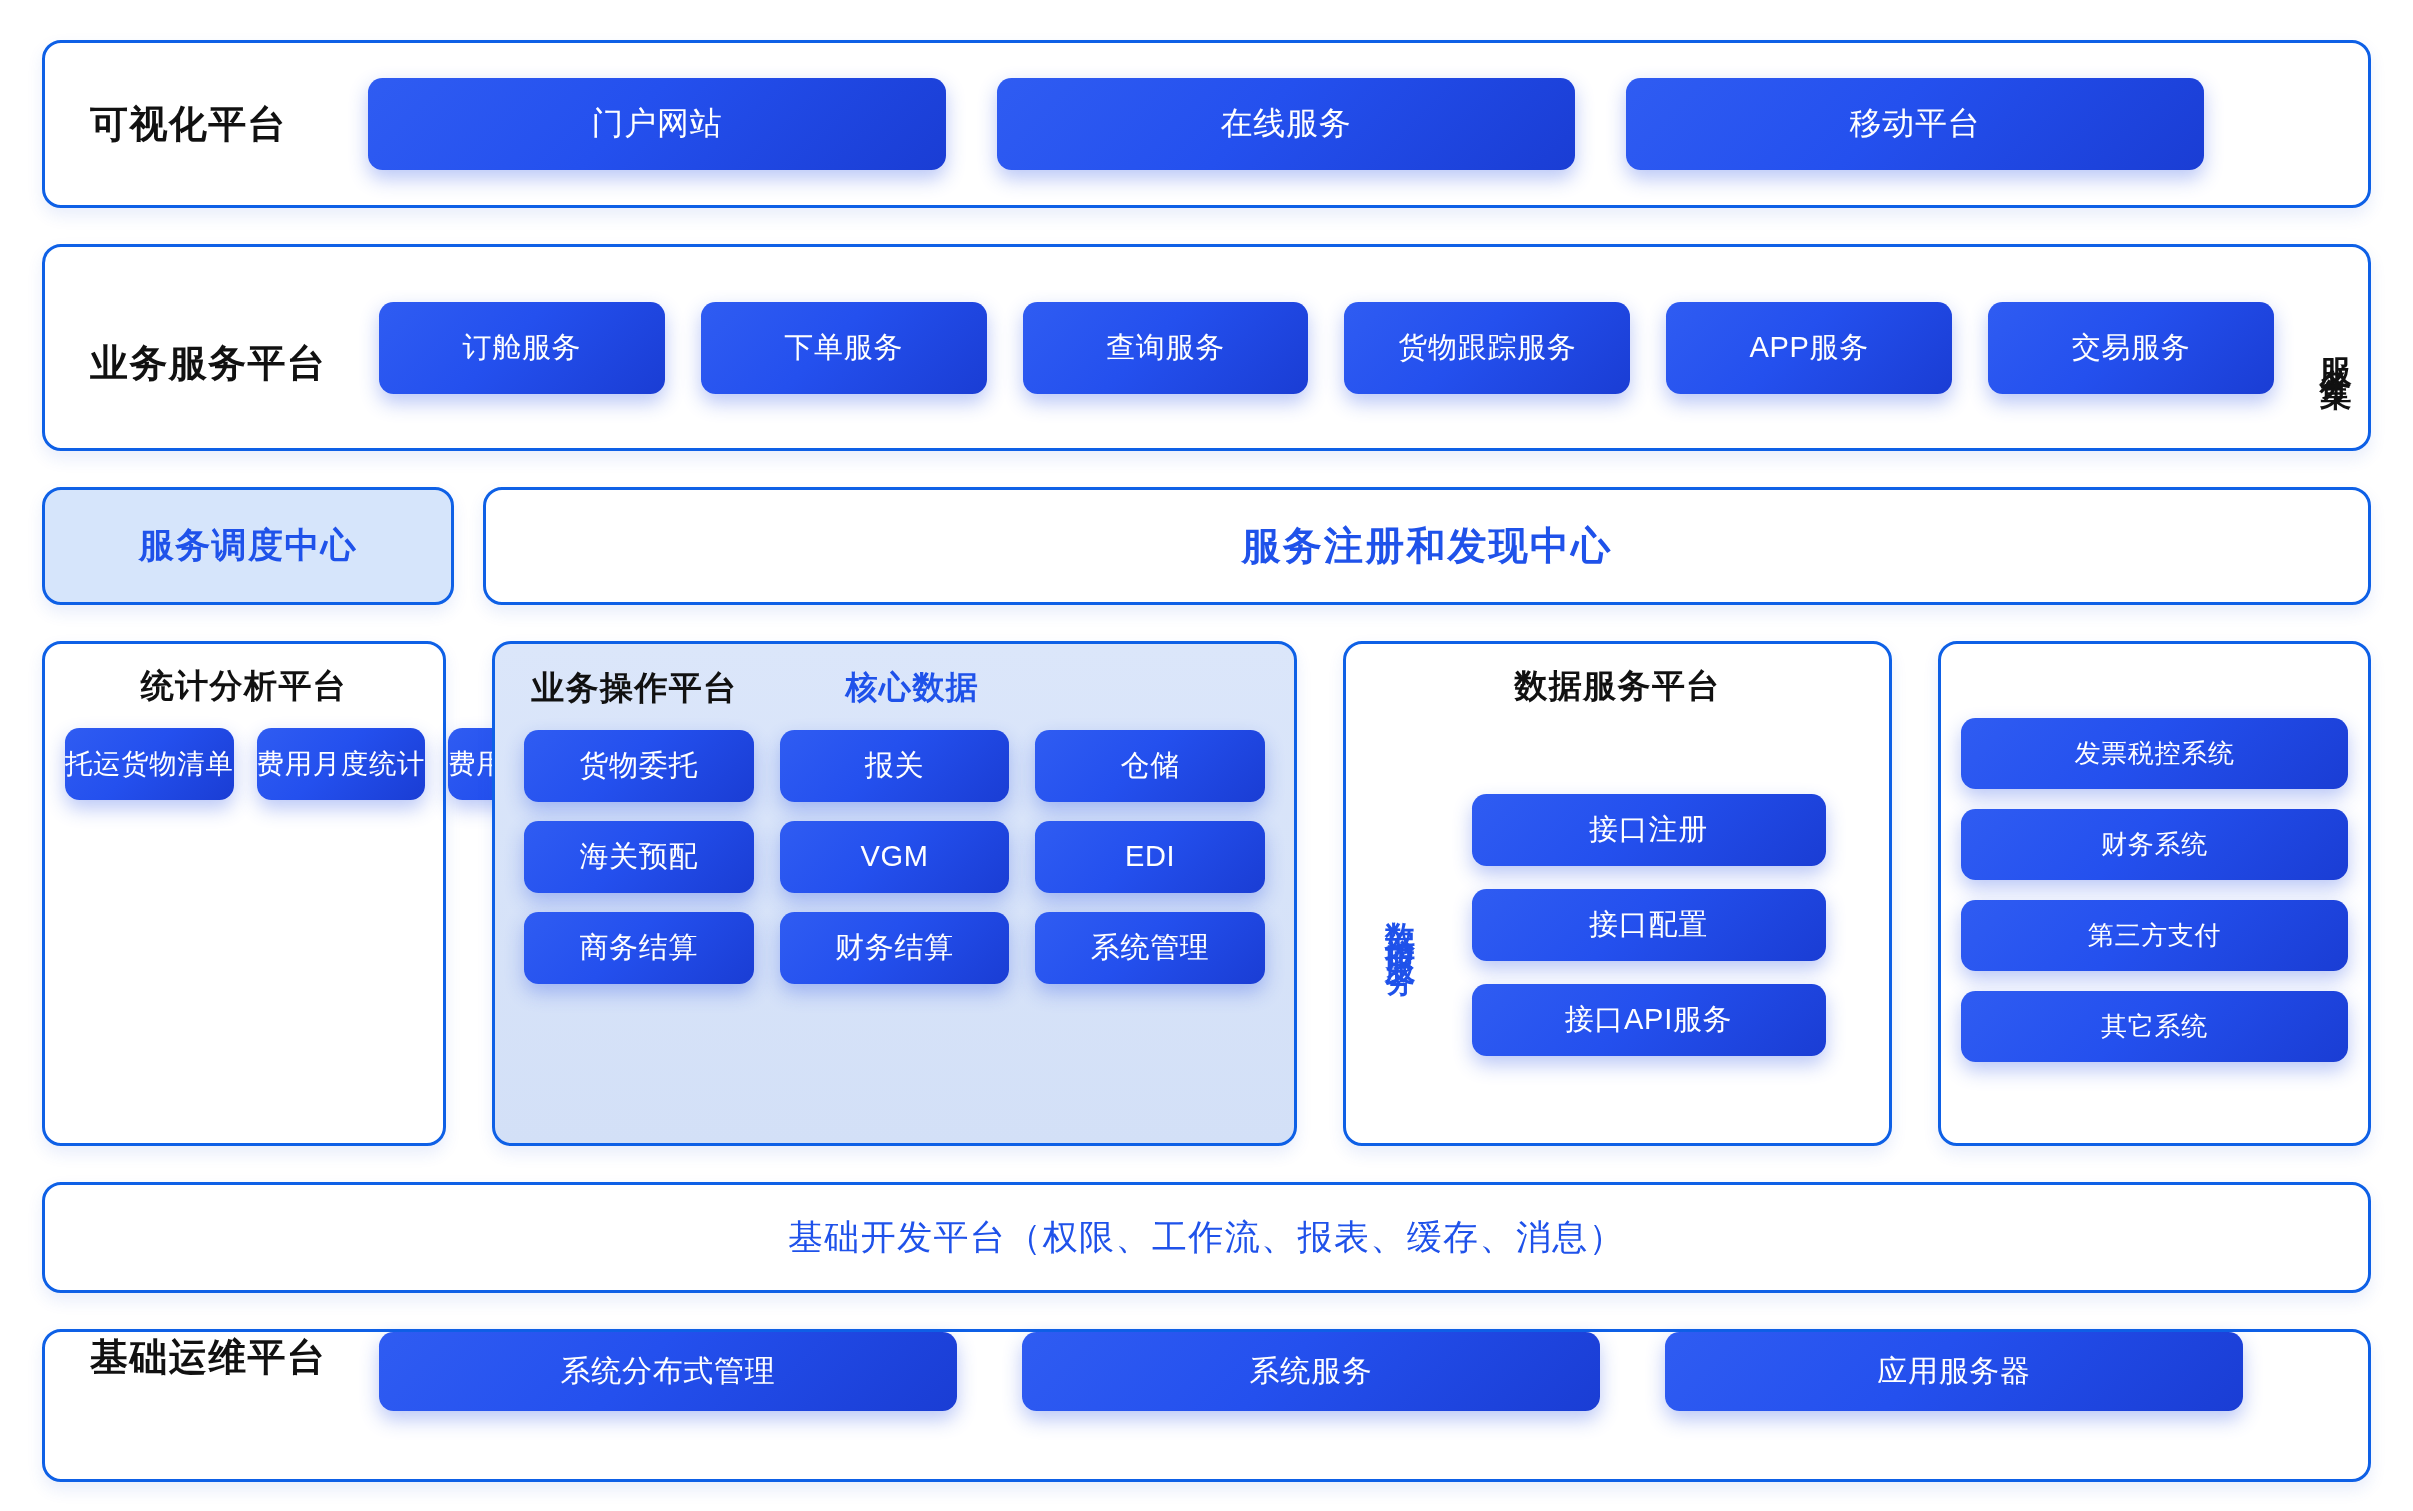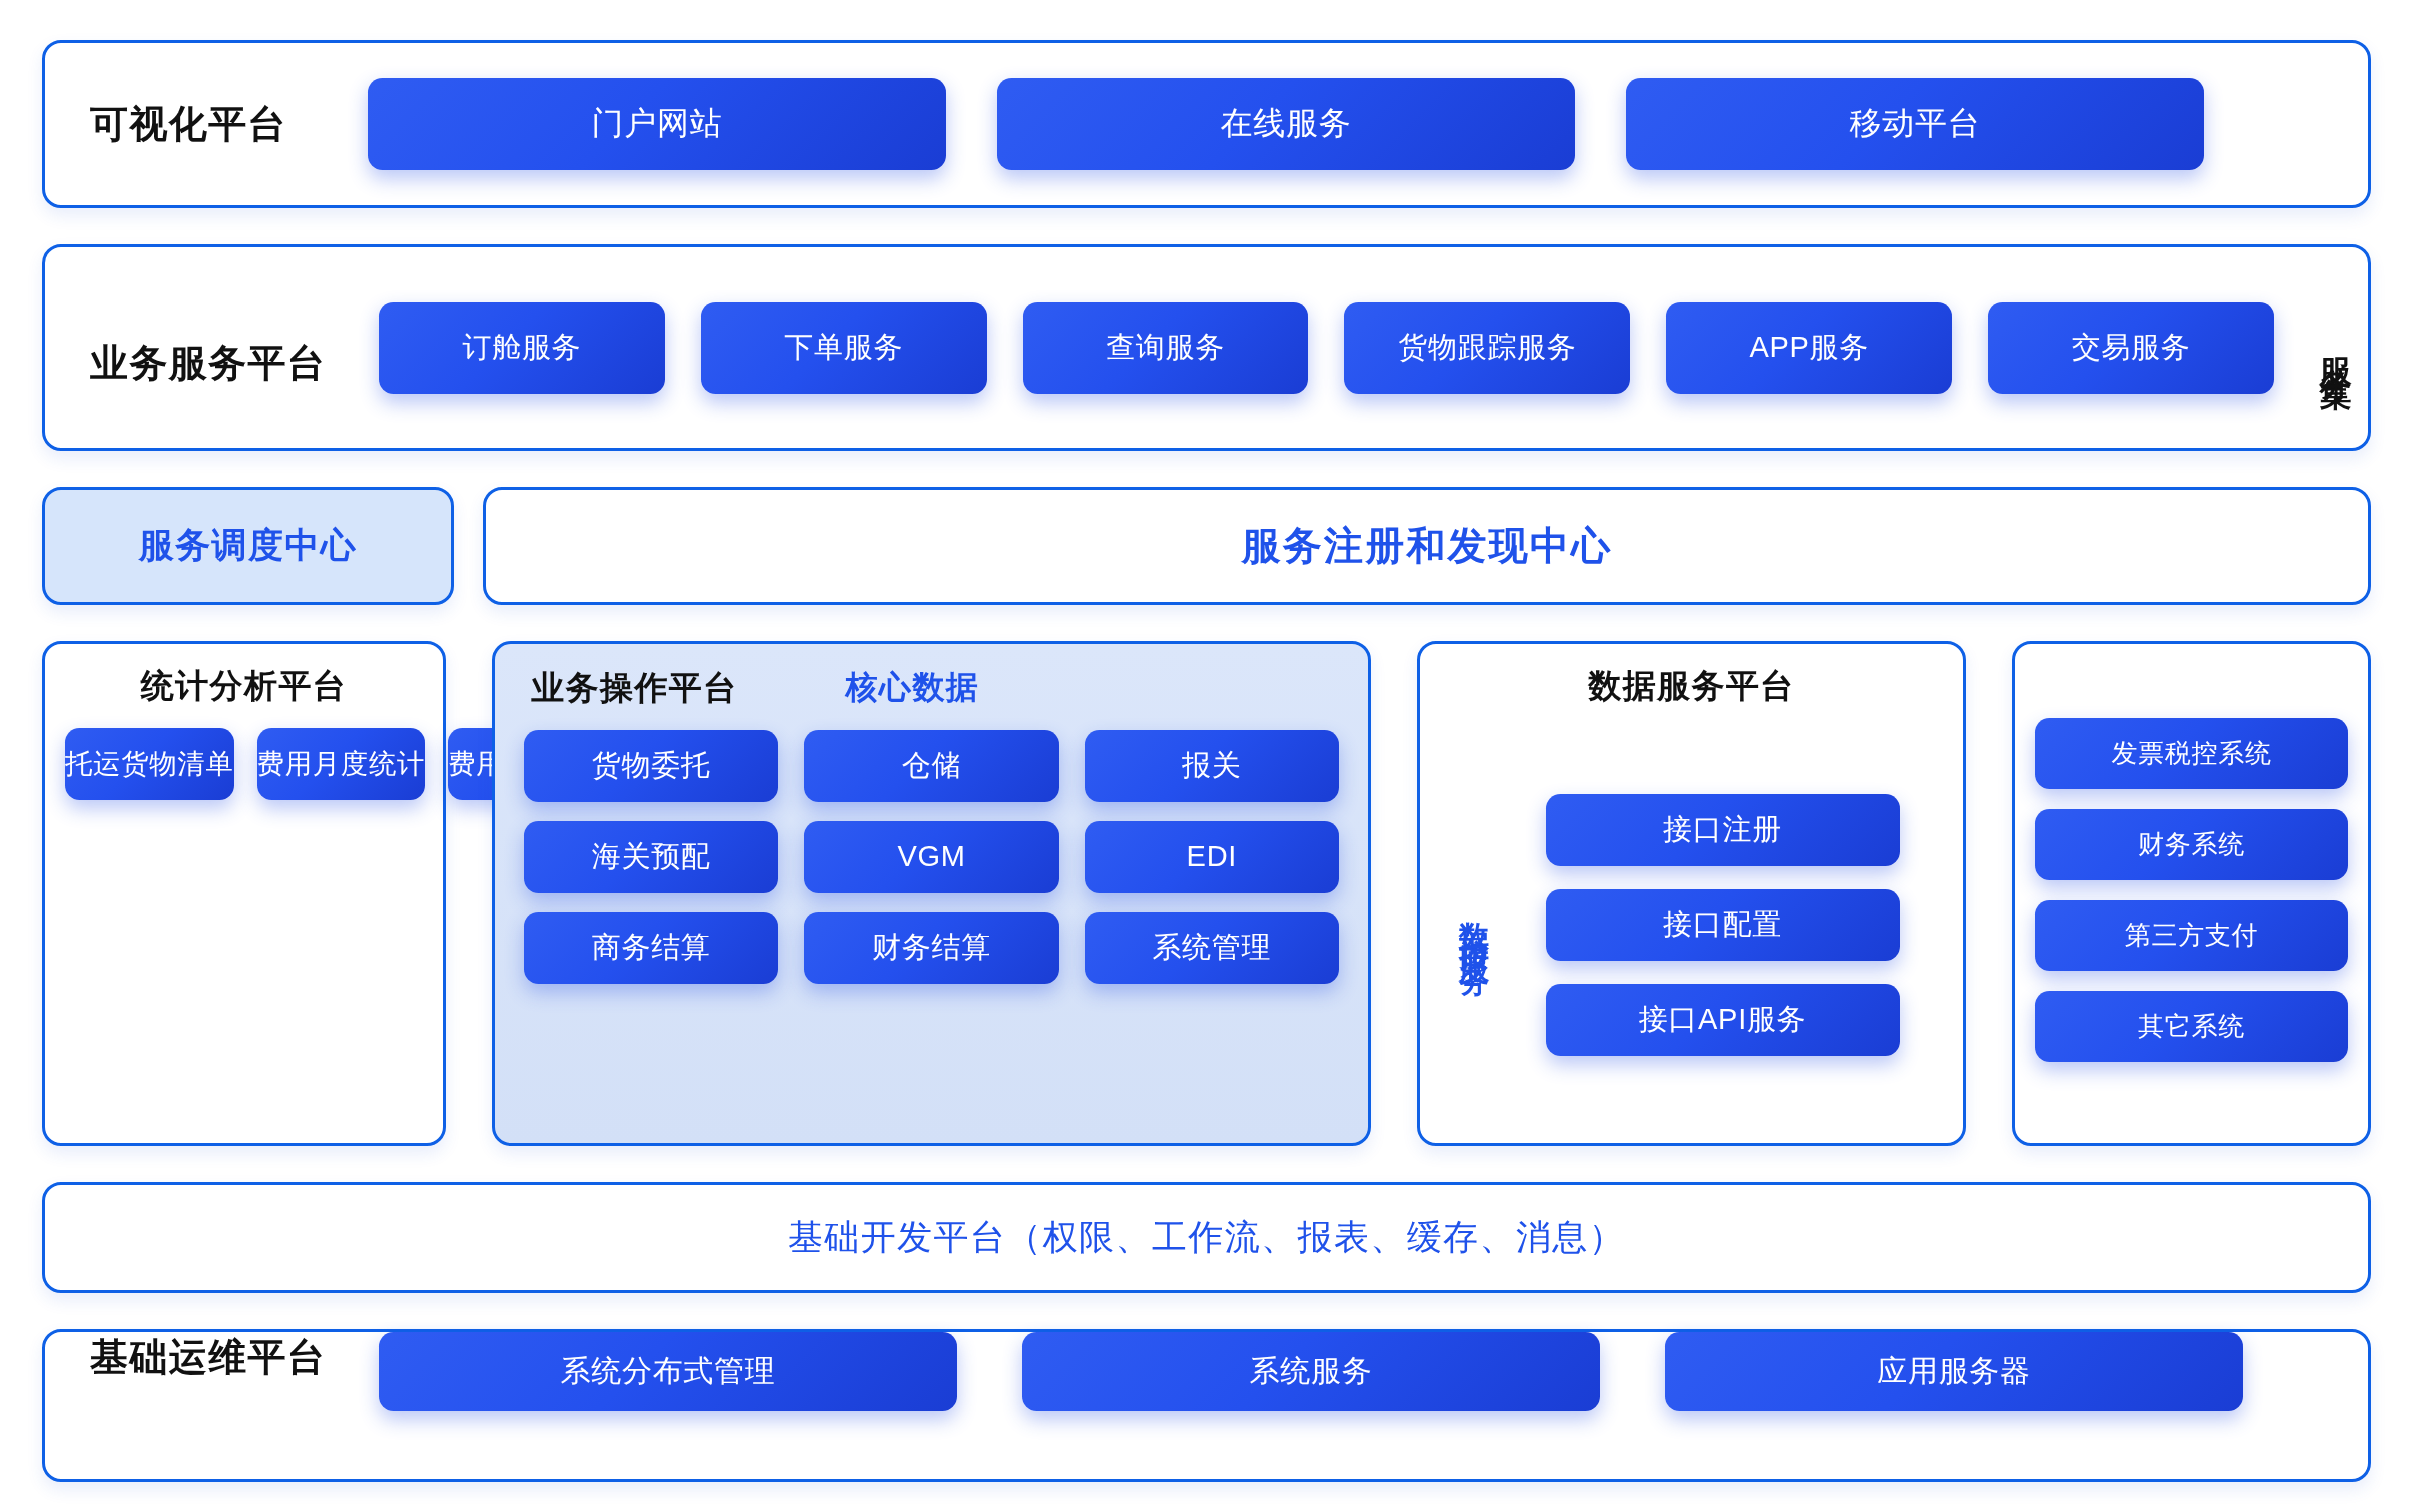--- a/index.html
+++ b/index.html
@@ -204,21 +204,21 @@
     font-weight: 700;
     color: #1f52ea;
     letter-spacing: 8.7px;
     line-height: 1;
     padding-left: 19px;
   }
   #col-data .stack { flex: 1; display: flex; flex-direction: column; gap: 23px; align-items: center; }
   #col-data .tile { height: 72px; font-size: 29px; width: 100%; max-width: 354px; }
 
   
-  #col-ext { width: 359px; justify-content: center; }
+  #col-ext { width: 433px; justify-content: center; }
   #col-ext .stack { display: flex; flex-direction: column; gap: 20px; align-items: center; }
   #col-ext .tile { height: 71px; font-size: 26px; width: 100%; }
 
   
   #row-devbase {
     height: 112px;
     display: flex;
     align-items: center;
     justify-content: center;
     font-size: 35px;
@@ -287,22 +287,22 @@
       </div>
     </div>
 
     <div id="col-ops">
       <div class="ops-head">
         <div class="ops-title">业务操作平台</div>
         <div class="ops-core">核心数据</div>
       </div>
       <div class="grid">
         <div class="tile">货物委托</div>
+        <div class="tile">报关</div>
         <div class="tile">仓储</div>
-        <div class="tile">报关</div>
         <div class="tile">海关预配</div>
         <div class="tile">VGM</div>
         <div class="tile">EDI</div>
         <div class="tile">商务结算</div>
         <div class="tile">财务结算</div>
         <div class="tile">系统管理</div>
       </div>
     </div>
 
     <div class="col-card" id="col-data">

